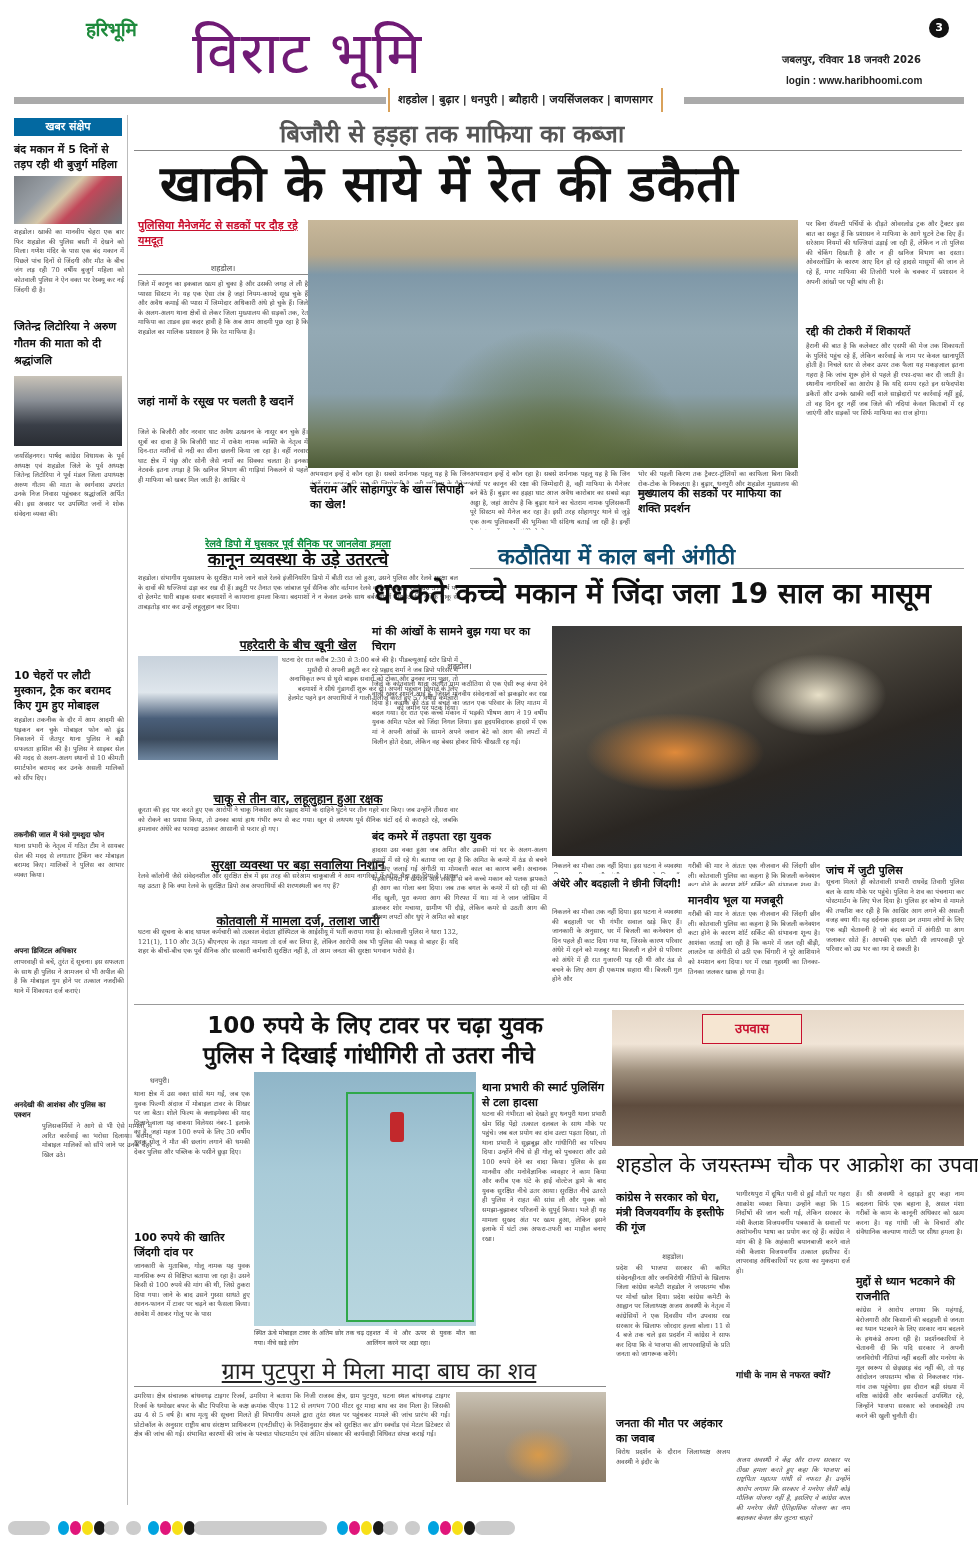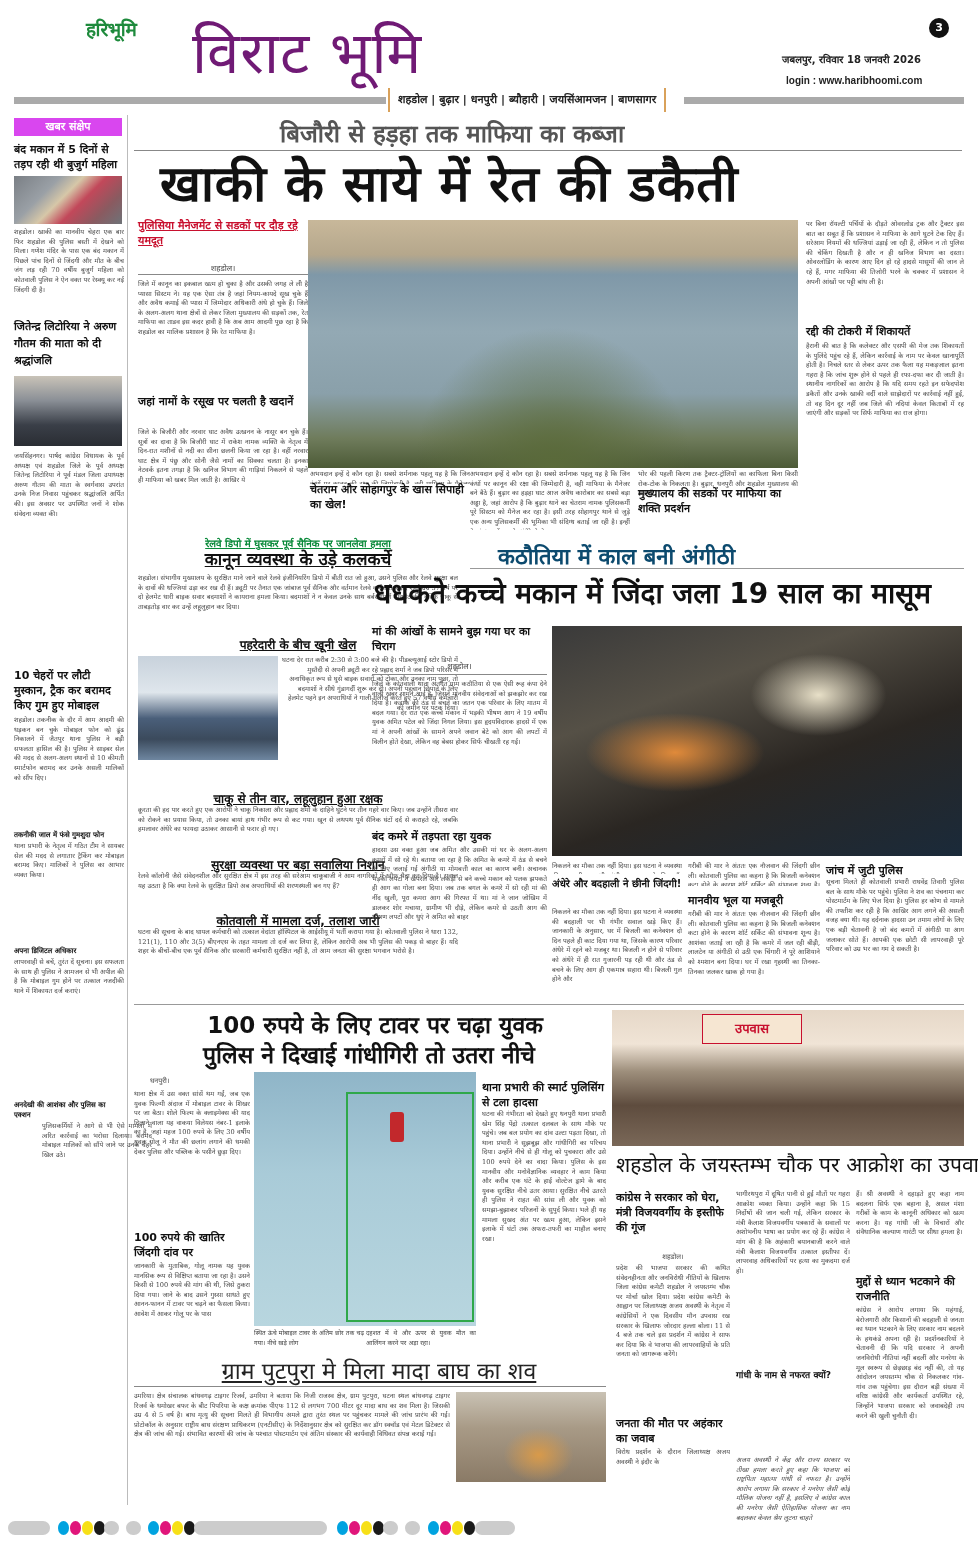--- a/index.html
+++ b/index.html
@@ -31,26 +31,26 @@
 <div class="abs" id="page-num">3</div>
 <div class="abs" id="dateline">जबलपुर, रविवार 18 जनवरी 2026</div>
 <div class="abs" id="login">login : www.haribhoomi.com</div>
 <div class="greybar" style="left:14px;width:372px;"></div>
 <div class="greybar" style="left:684px;width:280px;"></div>
 <div class="abs" id="editions">
   <span>शहडोल</span> | 
   <span>बुढ़ार</span> | 
   <span>धनपुरी</span> | 
   <span>ब्यौहारी</span> | 
-  <span>जयसिंआमजन</span> | 
+  <span>जयसिंजलकर</span> | 
   <span>बाणसागर</span>
 </div>
 
 <div class="vrule" style="left:127px;top:115px;height:1390px;"></div>
-<div class="abs" style="left:14px;top:118px;width:108px;height:18px;background:#d946ef;color:#fff;font-size:11px;font-weight:bold;line-height:18px;text-align:center;">खबर संक्षेप</div>
+<div class="abs" style="left:14px;top:118px;width:108px;height:18px;background:#0369a1;color:#fff;font-size:11px;font-weight:bold;line-height:18px;text-align:center;">खबर संक्षेप</div>
 <div class="abs hl" style="left:14px;top:142px;width:110px;font-size:11px;line-height:15px;">बंद मकान में 5 दिनों से तड़प रही थी बुजुर्ग महिला</div>
 <div class="photo" style="left:14px;top:176px;width:108px;height:48px;background:linear-gradient(135deg,#7a7f85 0%,#9aa0a6 30%,#d6c7a8 45%,#c2485a 60%,#8a5a60 80%,#6e7378 100%);"></div>
 <div class="abs body-text" style="left:14px;top:228px;width:110px;height:78px;">शहडोल। खाकी का मानवीय चेहरा एक बार फिर शहडोल की पुलिस बस्ती में देखने को मिला। गणेश मंदिर के पास एक बंद मकान में पिछले पांच दिनों से जिंदगी और मौत के बीच जंग लड़ रही 70 वर्षीय बुजुर्ग महिला को कोतवाली पुलिस ने ऐन वक्त पर रेस्क्यू कर नई जिंदगी दी है।</div>
 <div class="abs hl" style="left:14px;top:318px;width:110px;font-size:11px;line-height:17px;">जितेन्द्र लिटोरिया ने अरुण गौतम की माता को दी श्रद्धांजलि</div>
 <div class="photo" style="left:14px;top:376px;width:108px;height:70px;background:linear-gradient(180deg,#c9c3b8 0%,#8a8f96 35%,#3a3f48 70%,#2a2d33 100%);"></div>
 <div class="abs body-text" style="left:14px;top:452px;width:110px;height:210px;">जयसिंहनगर। पार्षद कांग्रेस विधायक के पूर्व अध्यक्ष एवं शहडोल जिले के पूर्व अध्यक्ष जितेन्द्र लिटोरिया ने पूर्व मंडल जिला उपाध्यक्ष अरुण गौतम की माता के स्वर्गवास उपरांत उनके निज निवास पहुंचकर श्रद्धांजलि अर्पित की। इस अवसर पर उपस्थित जनों ने शोक संवेदना व्यक्त की।</div>
 <div class="abs hl" style="left:14px;top:668px;width:110px;font-size:11px;line-height:15px;">10 चेहरों पर लौटी मुस्कान, ट्रैक कर बरामद किए गुम हुए मोबाइल</div>
 <div class="abs body-text" style="left:14px;top:716px;width:110px;height:110px;">शहडोल। तकनीक के दौर में आम आदमी की धड़कन बन चुके मोबाइल फोन को ढूंढ निकालने में जैतपुर थाना पुलिस ने बड़ी सफलता हासिल की है। पुलिस ने साइबर सेल की मदद से अलग-अलग स्थानों से 10 कीमती स्मार्टफोन बरामद कर उनके असली मालिकों को सौंप दिए।</div>
 <div class="abs hl" style="left:14px;top:830px;width:110px;font-size:7px;line-height:10px;">तकनीकी जाल में फंसे गुमशुदा फोन</div>
 <div class="abs body-text" style="left:14px;top:842px;width:110px;height:100px;">थाना प्रभारी के नेतृत्व में गठित टीम ने सायबर सेल की मदद से लगातार ट्रैकिंग कर मोबाइल बरामद किए। मालिकों ने पुलिस का आभार व्यक्त किया।</div>
@@ -78,21 +78,21 @@
 <div class="abs hl" style="left:310px;top:482px;width:160px;font-size:11px;line-height:15px;">चेतराम और सोहागपुर के खास सिपाही का खेल!</div>
 <div class="abs body-text" style="left:470px;top:470px;width:160px;height:60px;">अभयदान इन्हें दे कौन रहा है। सबसे शर्मनाक पहलू यह है कि जिन कंधों पर कानून की रक्षा की जिम्मेदारी है, वही माफिया के मैनेजर बने बैठे हैं। बुढ़ार का हड़हा घाट आज अवैध कारोबार का सबसे बड़ा अड्डा है, जहां आरोप है कि बुढ़ार थाने का चेतराम नामक पुलिसकर्मी पूरे सिस्टम को मैनेज कर रहा है। इसी तरह सोहागपुर थाने से जुड़े एक अन्य पुलिसकर्मी की भूमिका भी संदिग्ध बताई जा रही है। इन्हीं के संरक्षण में रात के अंधेरे से लेकर</div>
 <div class="abs body-text" style="left:638px;top:470px;width:160px;height:28px;">भोर की पहली किरण तक ट्रैक्टर-ट्रॉलियों का काफिला बिना किसी रोक-टोक के निकलता है। बुढ़ार, धनपुरी और शहडोल मुख्यालय की सड़कों</div>
 <div class="abs hl" style="left:638px;top:486px;width:160px;font-size:11px;line-height:15px;">मुख्यालय की सडकों पर माफिया का शक्ति प्रदर्शन</div>
 
 <div class="abs body-text" style="left:806px;top:220px;width:158px;height:110px;">पर बिना रॉयल्टी पर्चियों के दौड़ते ओवरलोड ट्रक और ट्रैक्टर इस बात का सबूत हैं कि प्रशासन ने माफिया के आगे घुटने टेक दिए हैं। सरेआम नियमों की धज्जियां उड़ाई जा रही हैं, लेकिन न तो पुलिस की चेकिंग दिखती है और न ही खनिज विभाग का दस्ता। ओवरलोडिंग के कारण आए दिन हो रहे हादसे मासूमों की जान ले रहे हैं, मगर माफिया की तिजोरी भरने के चक्कर में प्रशासन ने अपनी आंखों पर पट्टी बांध ली है।</div>
 <div class="abs hl" style="left:806px;top:324px;width:158px;font-size:11px;line-height:15px;">रद्दी की टोकरी में शिकायतें</div>
 <div class="abs body-text" style="left:806px;top:342px;width:158px;height:186px;">हैरानी की बात है कि कलेक्टर और एसपी की मेज तक शिकायतों के पुलिंदे पहुंच रहे हैं, लेकिन कार्रवाई के नाम पर केवल खानापूर्ति होती है। निचले स्तर से लेकर ऊपर तक फैला यह मकड़जाल इतना गहरा है कि जांच शुरू होने से पहले ही रफा-दफा कर दी जाती है। स्थानीय नागरिकों का आरोप है कि यदि समय रहते इन सफेदपोश डकैतों और उनके खाकी वर्दी वाले साझेदारों पर कार्रवाई नहीं हुई, तो वह दिन दूर नहीं जब जिले की नदियां केवल किताबों में रह जाएंगी और सड़कों पर सिर्फ माफिया का राज होगा।</div>
 
 <div class="abs" style="left:138px;top:536px;width:320px;font-size:10px;font-weight:bold;color:#0a8a3a;text-decoration:underline;text-align:center;">रेलवे डिपो में घुसकर पूर्व सैनिक पर जानलेवा हमला</div>
-<div class="abs hl" style="left:138px;top:548px;width:320px;font-size:17px;line-height:22px;text-align:center;text-decoration:underline;">कानून व्यवस्था के उड़े कलकर्चे</div>
+<div class="abs hl" style="left:138px;top:548px;width:320px;font-size:17px;line-height:22px;text-align:center;text-decoration:underline;">कानून व्यवस्था के उड़े उतरत्चे</div>
 <div class="abs body-text" style="left:138px;top:574px;width:320px;height:62px;">शहडोल। संभागीय मुख्यालय के सुरक्षित माने जाने वाले रेलवे इंजीनियरिंग डिपो में बीती रात जो हुआ, उसने पुलिस और रेलवे सुरक्षा बल के दावों की धज्जियां उड़ा कर रख दी हैं। ड्यूटी पर तैनात एक जांबाज पूर्व सैनिक और वर्तमान रेलवे कर्मचारी प्रह्लाद शर्मा उम्र 57 वर्ष पर दो हेलमेट धारी बाइक सवार बदमाशों ने कायराना हमला किया। बदमाशों ने न केवल उनके साथ बर्बरतापूर्ण मारपीट की, बल्कि चाकू से ताबड़तोड़ वार कर उन्हें लहूलुहान कर दिया।</div>
 <div class="abs hl" style="left:138px;top:636px;width:320px;font-size:12px;text-align:center;text-decoration:underline;">पहरेदारी के बीच खूनी खेल</div>
 <div class="photo" style="left:138px;top:656px;width:140px;height:104px;background:
   linear-gradient(180deg,#c8d2dc 0%,#dfe6ec 35%,#4a5f7a 60%,#3b4a5c 80%,#6e86a0 100%);"></div>
 <div class="abs body-text" style="left:282px;top:656px;width:176px;height:104px;text-align:right;">घटना देर रात करीब 2:30 से 3:00 बजे की है। पीडब्ल्यूआई स्टोर डिपो में मुस्तैदी से अपनी ड्यूटी कर रहे प्रह्लाद शर्मा ने जब डिपो परिसर में अनाधिकृत रूप से घुसे बाइक सवारों को टोका और उनका नाम पूछा, तो बदमाशों ने सीधे गुंडागर्दी शुरू कर दी। अपनी पहचान छिपाने के लिए हेलमेट पहने इन अपराधियों ने गाली-गलौज करते हुए 57 वर्षीय कर्मचारी को जमीन पर पटक दिया।</div>
 <div class="abs hl" style="left:138px;top:790px;width:320px;font-size:12px;text-align:center;text-decoration:underline;">चाकू से तीन वार, लहूलुहान हुआ रक्षक</div>
 <div class="abs body-text" style="left:138px;top:806px;width:320px;height:50px;">क्रूरता की हद पार करते हुए एक आरोपी ने चाकू निकाला और प्रह्लाद शर्मा के दाहिने घुटने पर तीन गहरे वार किए। जब उन्होंने तीसरा वार को रोकने का प्रयास किया, तो उनका बायां हाथ गंभीर रूप से कट गया। खून से लथपथ पूर्व सैनिक घंटों दर्द से कराहते रहे, जबकि हमलावर अंधेरे का फायदा उठाकर आसानी से फरार हो गए।</div>
 <div class="abs hl" style="left:138px;top:856px;width:320px;font-size:12px;text-align:center;text-decoration:underline;">सुरक्षा व्यवस्था पर बड़ा सवालिया निशान</div>
 <div class="abs body-text" style="left:138px;top:872px;width:320px;height:40px;">रेलवे कॉलोनी जैसे संवेदनशील और सुरक्षित क्षेत्र में इस तरह की सरेआम चाकूबाजी ने आम नागरिकों में खौफ पैदा कर दिया है। सवाल यह उठता है कि क्या रेलवे के सुरक्षित डिपो अब अपराधियों की शरणस्थली बन गए हैं?</div>
 <div class="abs hl" style="left:138px;top:912px;width:320px;font-size:12px;text-align:center;text-decoration:underline;">कोतवाली में मामला दर्ज, तलाश जारी</div>

